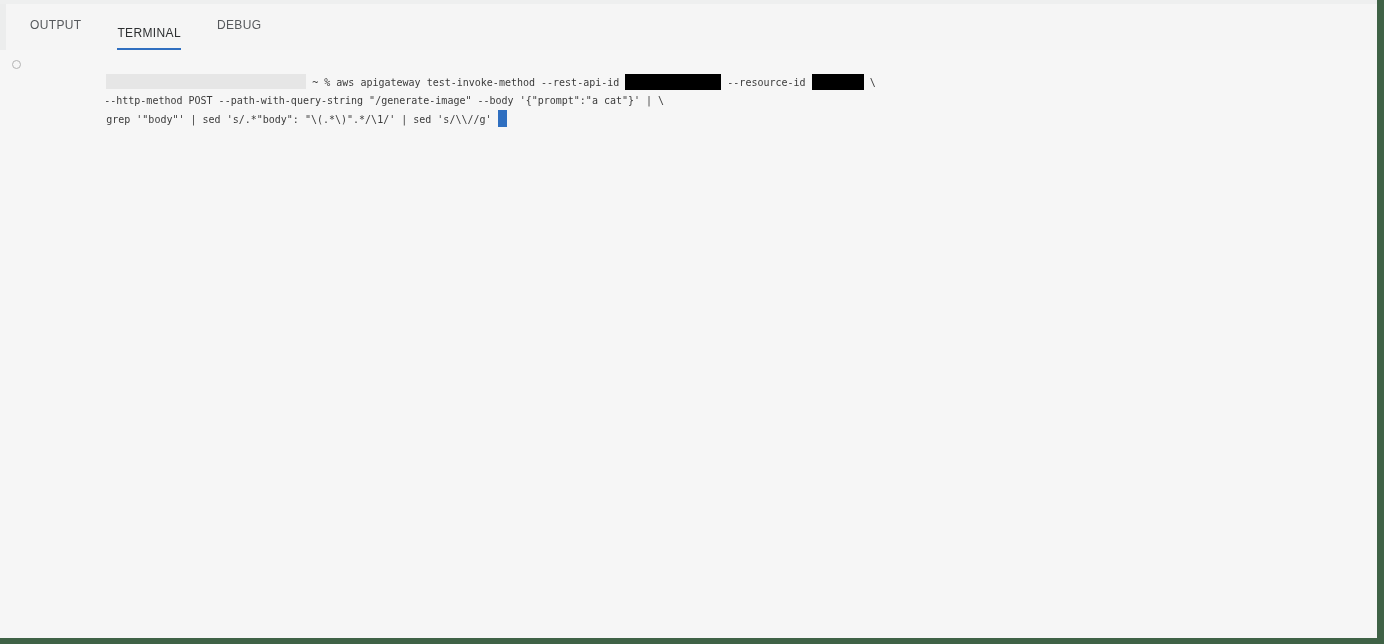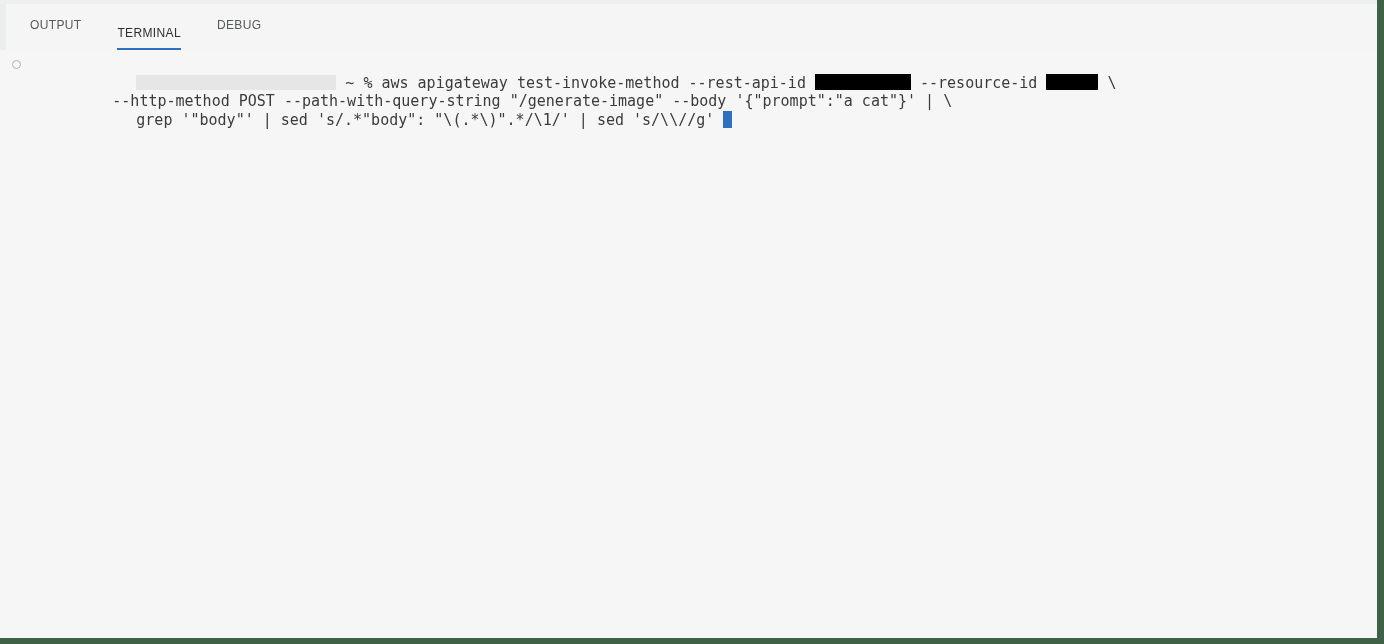--- a/index.html
+++ b/index.html
@@ -117,28 +117,28 @@
     box-sizing: border-box;
     padding: 0;
     overflow: hidden;
   }
 
   .term-line {
     position: relative;
     height: 18.6px;
     line-height: 18.6px;
     font-family: "DejaVu Sans Mono", "Liberation Mono", monospace;
-    font-size: 15px;
+    font-size: 10px;
     color: #3b3b3b;
     white-space: pre;
     letter-spacing: 0px;
   }
 
   .line1 { padding-left: 46px; }
-  .line2 { padding-left: 22px; }
+  .line2 { padding-left: 44px; }
   .line3 { padding-left: 46px; }
 
   .term-rows {
     position: absolute;
     left: 0;
     top: 5px;
     width: 1377px;
   }
 
   

